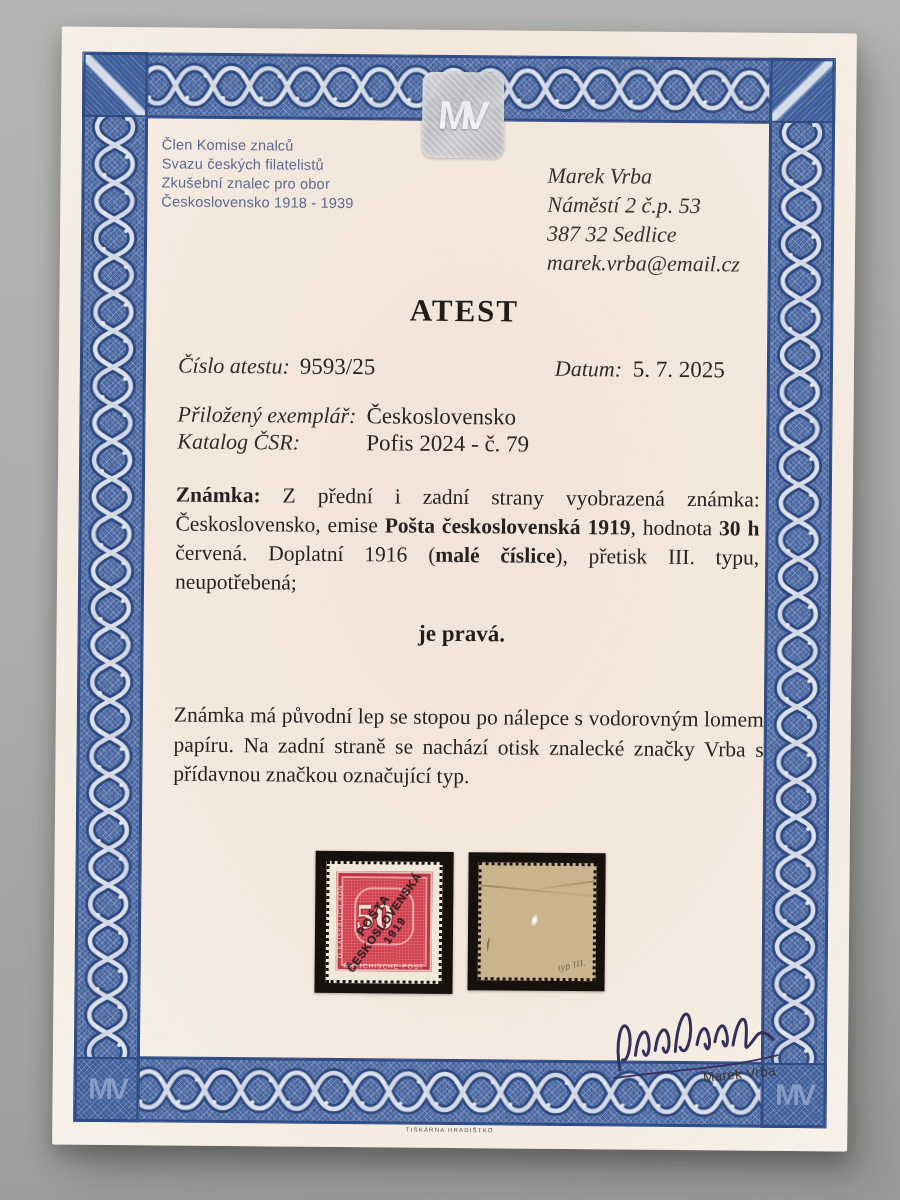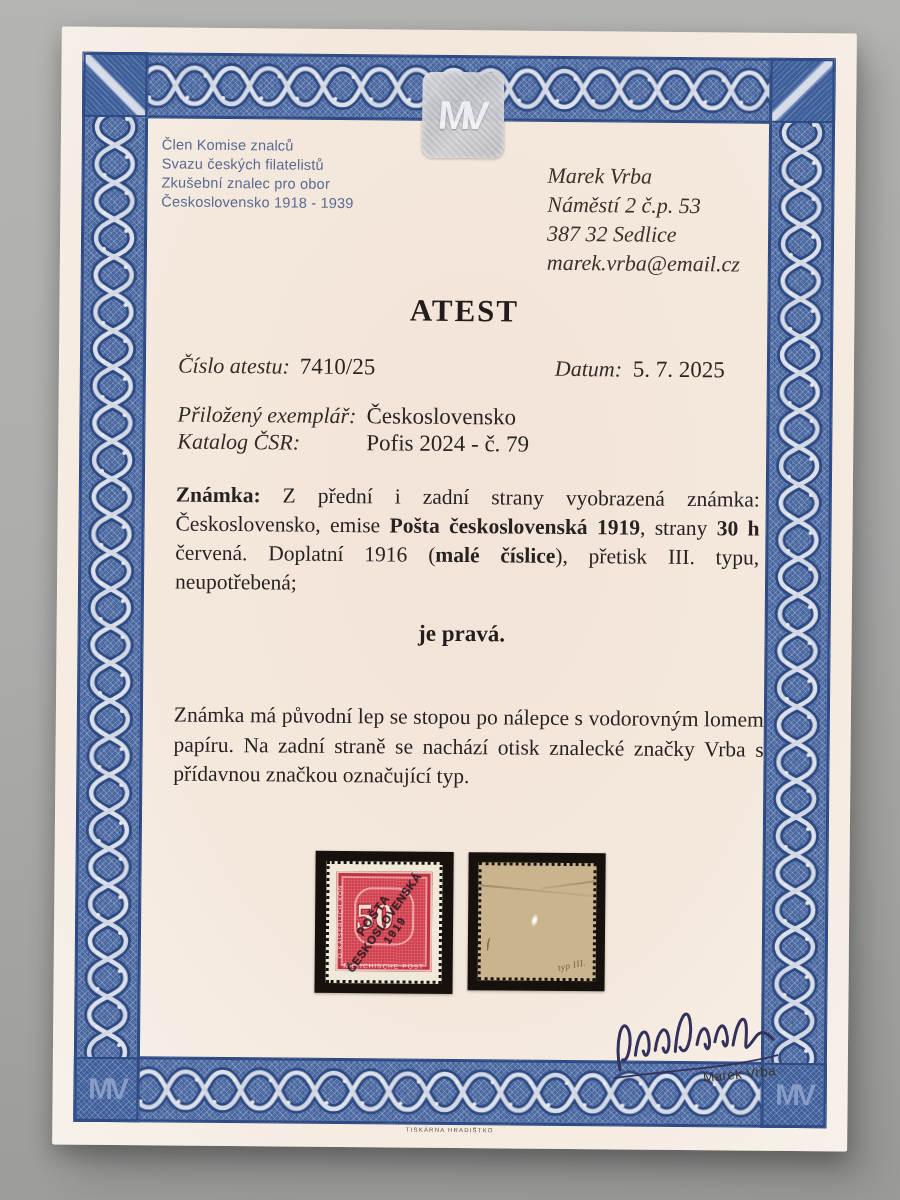--- a/index.html
+++ b/index.html
@@ -241,37 +241,37 @@
       <span>Marek Vrba</span>
       <span>Náměstí 2 č.p. 53</span>
       <span>387 32 Sedlice</span>
       <span>marek.vrba@email.cz</span>
     </div>
 
     <div class="title">ATEST</div>
 
     <div class="row r-cert">
       <span class="lbl pos-a">Číslo atestu:</span>
-      <span class="val pos-b">7410/25</span>
+      <span class="val pos-b">9593/25</span>
       <span class="lbl pos-c">Datum:</span>
       <span class="val pos-d">5. 7. 2025</span>
     </div>
 
     <div class="row r-spec">
       <span class="lbl pos-a">Přiložený exemplář:</span>
       <span class="val pos-e">Československo</span>
     </div>
 
     <div class="row r-cat">
       <span class="lbl pos-a">Katalog ČSR:</span>
       <span class="val pos-e">Pofis 2024 - č. 79</span>
     </div>
 
     <div class="finding">
-      <span class="b">Známka:</span><span> Z přední i zadní strany vyobrazená známka: Československo, emise </span><span class="b">Pošta československá 1919</span><span>, strany </span><span class="b">30 h</span><span> červená. Doplatní 1916 (</span><span class="b">malé číslice</span><span>), přetisk III. typu, neupotřebená;</span>
+      <span class="b">Známka:</span><span> Z přední i zadní strany vyobrazená známka: Československo, emise </span><span class="b">Pošta československá 1919</span><span>, hodnota </span><span class="b">30 h</span><span> červená. Doplatní 1916 (</span><span class="b">malé číslice</span><span>), přetisk III. typu, neupotřebená;</span>
     </div>
 
     <div class="verdict">je pravá.</div>
 
     <div class="condition">Známka má původní lep se stopou po nálepce s vodorovným lomem papíru. Na zadní straně se nachází otisk znalecké značky Vrba s přídavnou značkou označující typ.</div>
 
     <div class="mount mount-front">
       <div class="perf stamp-front">
         <div class="front-design">
           <span class="frame-left">O·KAISERLICH·KÖN</span>

